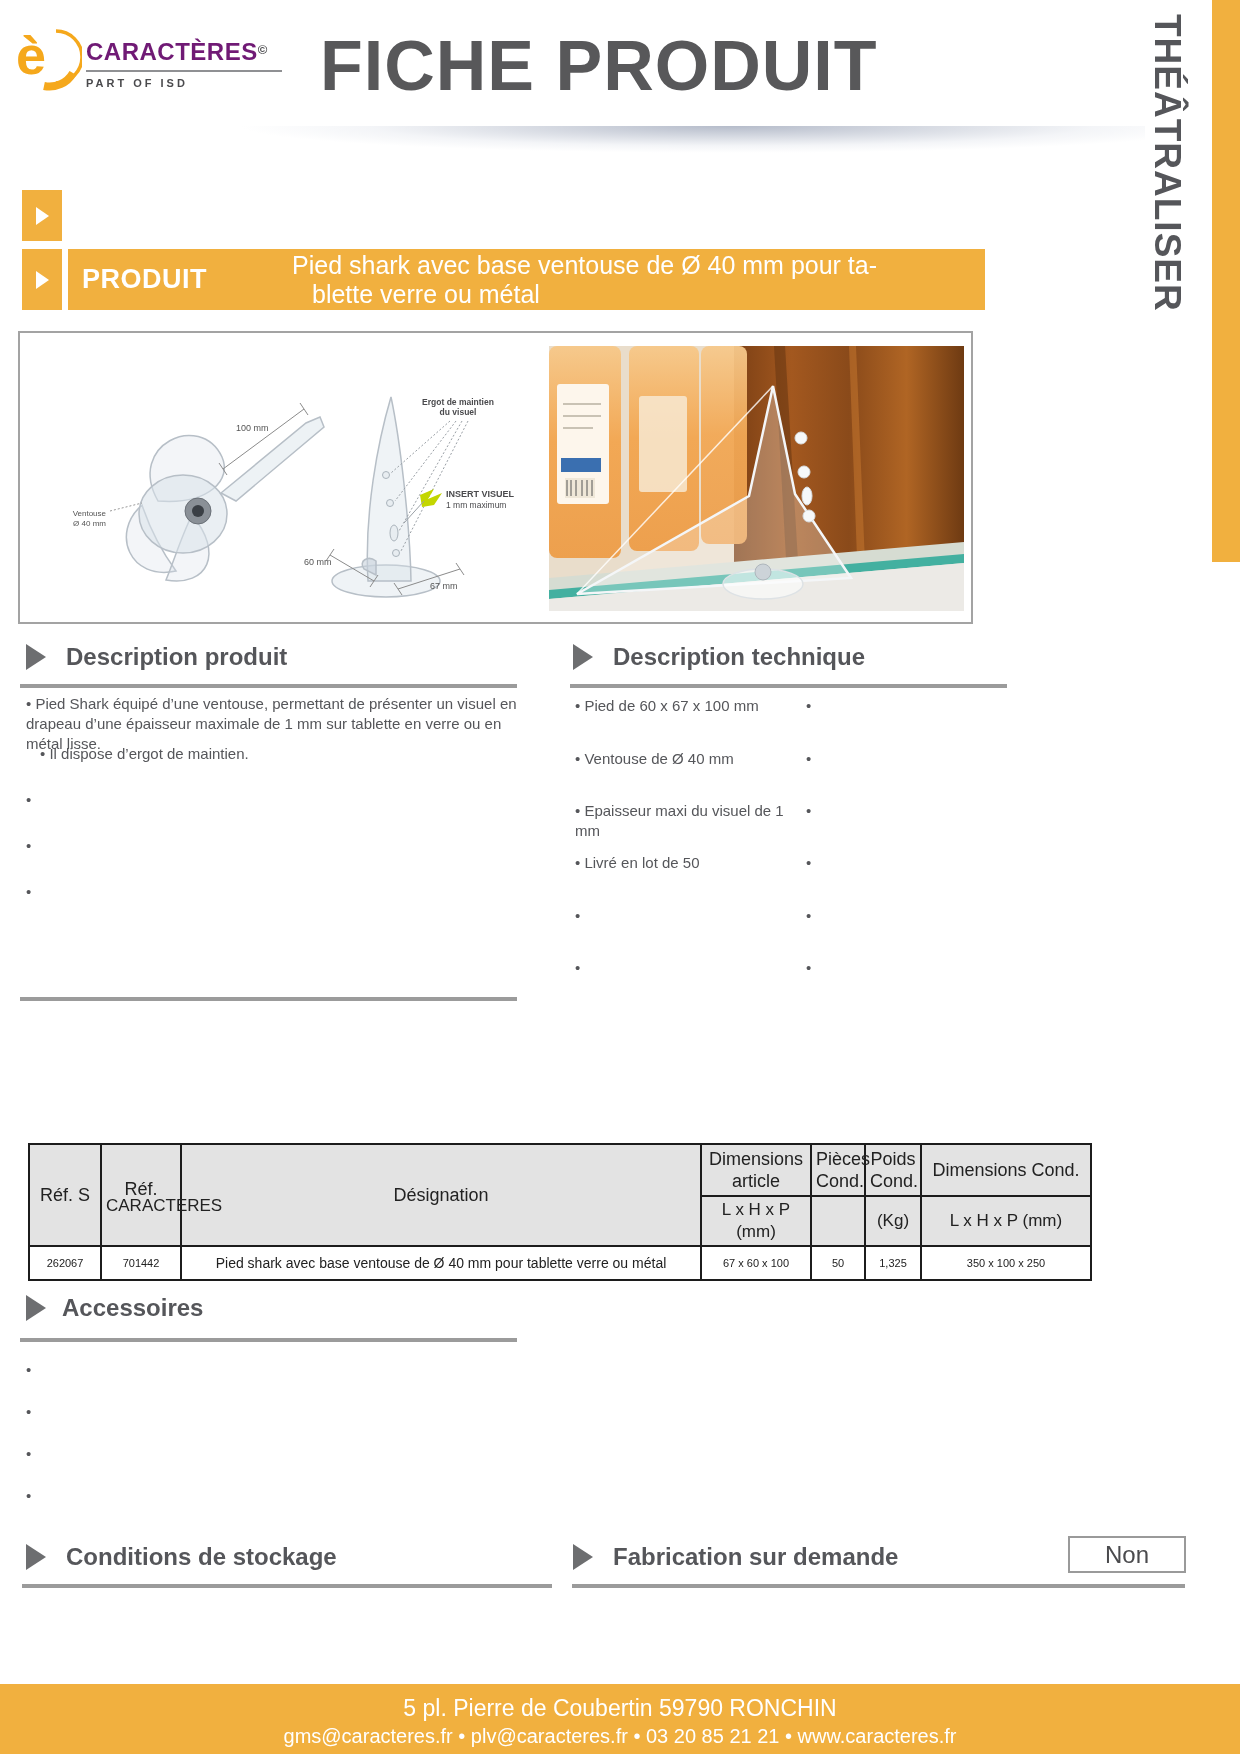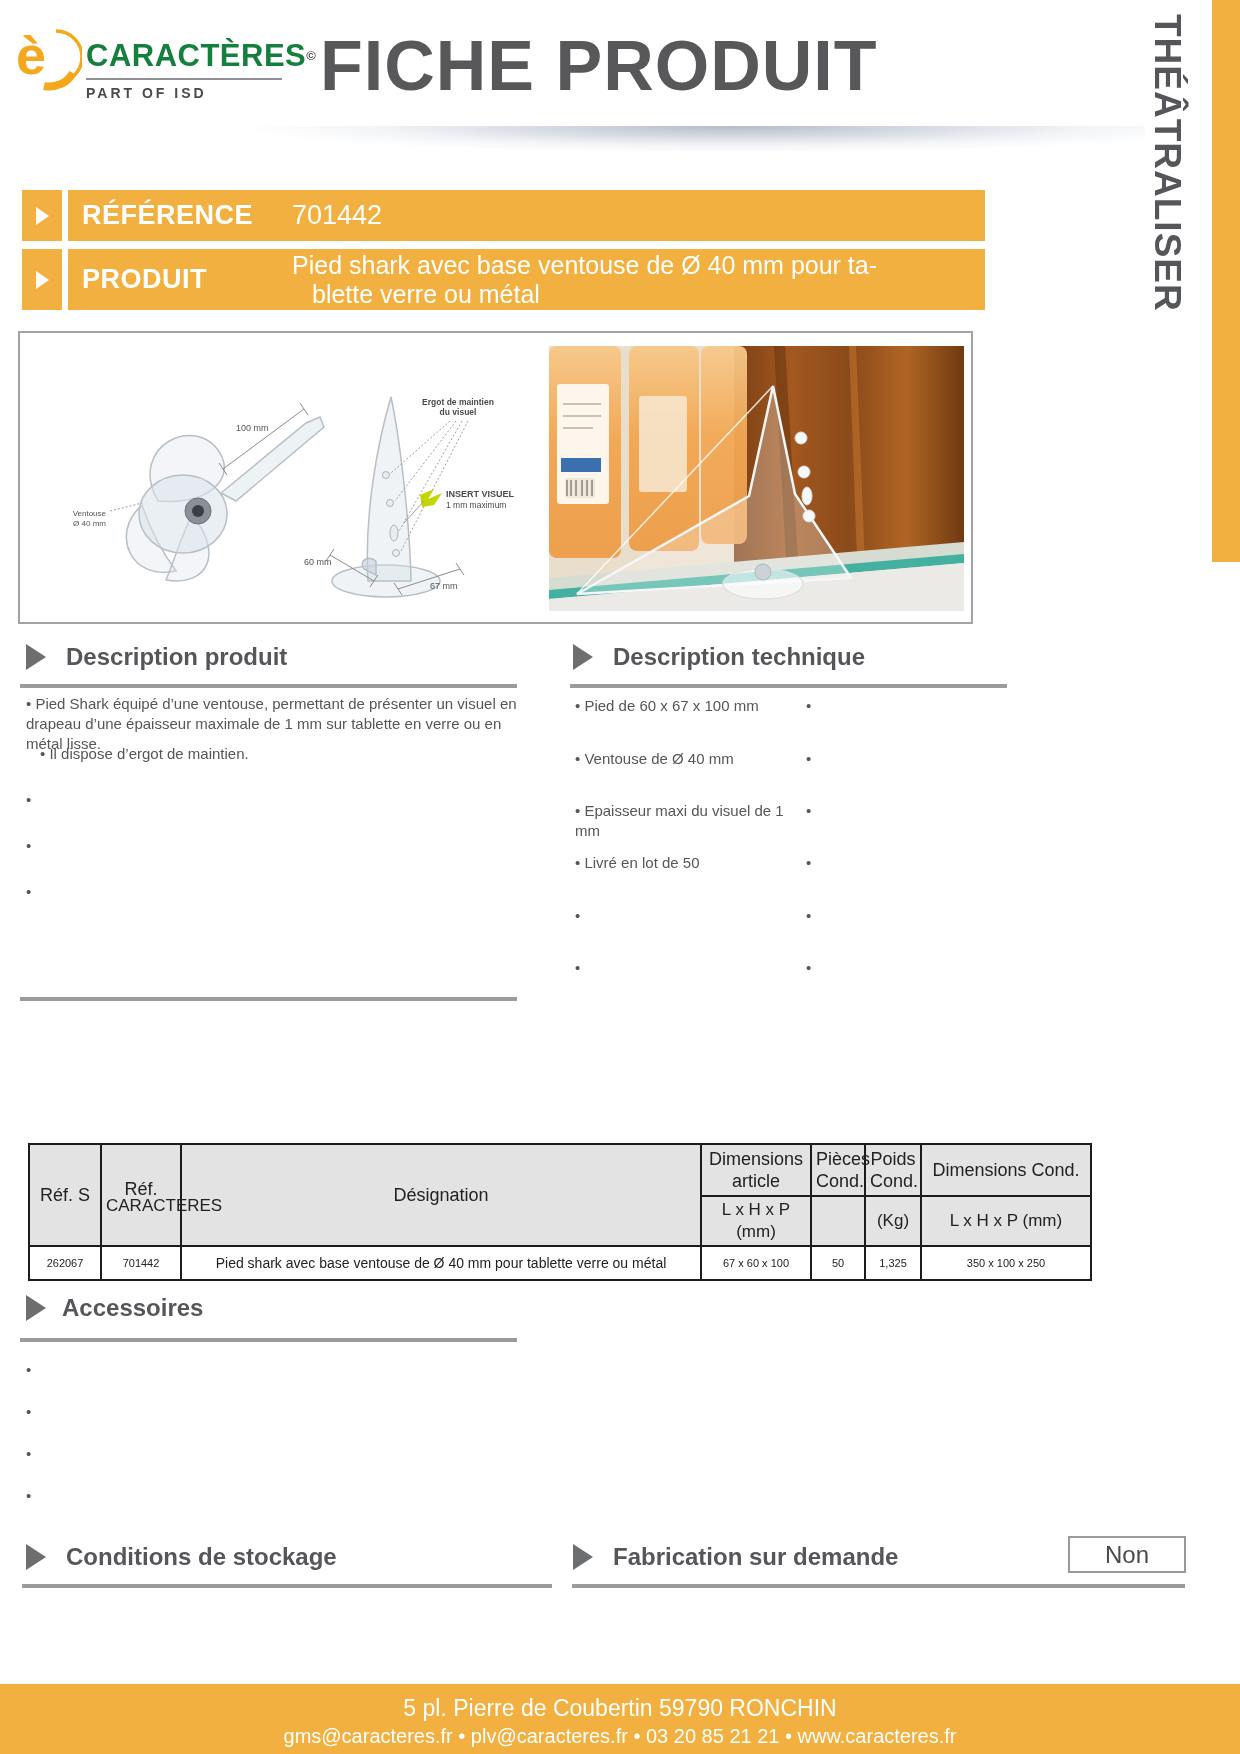--- a/index.html
+++ b/index.html
@@ -7,24 +7,24 @@
   .page {
     position:relative; width:1240px; height:1754px; margin:0 auto;
     background:#ffffff; overflow:hidden;
     font-family:"Liberation Sans", sans-serif; color:#54555a;
   }
   .abs { position:absolute; }
 
   
   .logo-mark { left:14px; top:20px; }
   .logo-block { left:86px; top:38px; }
-  .logo-text { font-size:31px; font-weight:700; color:#15803d; letter-spacing:.5px; }
+  .logo-text { font-size:24px; font-weight:700; color:#701a75; letter-spacing:.5px; }
   .logo-copy { font-size:13px; vertical-align:super; font-weight:700; color:#4a4a4d; }
   .logo-underline { width:196px; height:2px; background:#8f9093; margin-top:4px; }
-  .logo-sub { font-size:14px; letter-spacing:3px; color:#4a4a4d; margin-top:5px; font-weight:700; }
+  .logo-sub { font-size:11px; letter-spacing:3px; color:#4a4a4d; margin-top:5px; font-weight:700; }
   .page-title { left:320px; top:26px; font-size:70px; font-weight:700; color:#58585a; letter-spacing:1px; }
   .header-ribbon {
     left:55px; top:126px; width:1090px; height:36px;
     background:radial-gradient(ellipse 60% 100% at 62% 0%, rgba(120,132,158,.55), rgba(190,198,214,.18) 55%, rgba(255,255,255,0) 75%);
   }
 
   
   .side-bar { left:1212px; top:0; width:28px; height:562px; }
   .side-label {
     left:1146px; top:14px; height:300px;
@@ -90,24 +90,20 @@
 
   <div class="abs page-title">FICHE PRODUIT</div>
 
   <div class="abs header-ribbon"></div>
 
   <div class="abs side-bar" style="background:#F1B03F;"></div>
   <div class="abs side-label">THÉÂTRALISER</div>
 
   <div class="abs banner-sq" style="top:190px; height:51px; background:#F1B03F;">
     <span class="tri-white"></span>
-  </div>
-  <div class="abs banner-bar" style="top:190px; height:51px; background:#F1B03F;">
-    <span class="banner-label">RÉFÉRENCE</span>
-    <span class="banner-value">701442</span>
   </div>
 
   <div class="abs banner-sq" style="top:249px; height:61px; background:#F1B03F;">
     <span class="tri-white"></span>
   </div>
   <div class="abs banner-bar" style="top:249px; height:61px; background:#F1B03F;">
     <span class="banner-label">PRODUIT</span>
     <span class="product-value">
       <span style="display:block;">Pied shark avec base ventouse de Ø 40 mm pour ta-</span>
       <span style="display:block;margin-left:20px;">blette verre ou métal</span>

